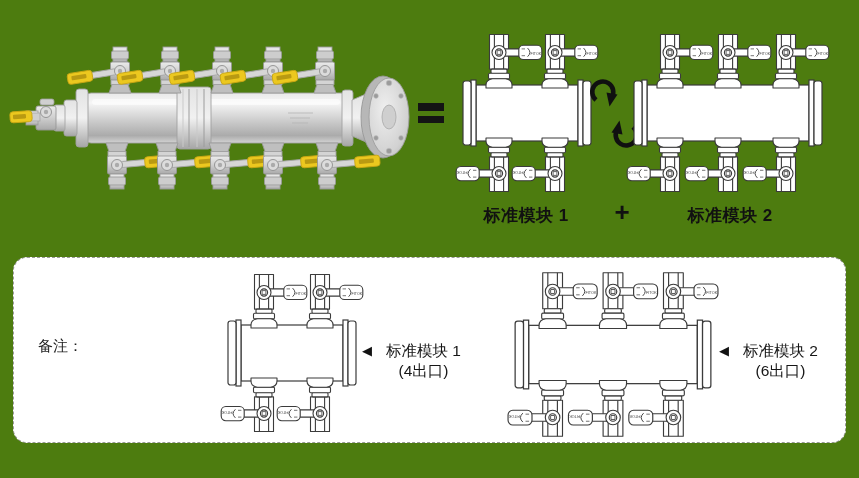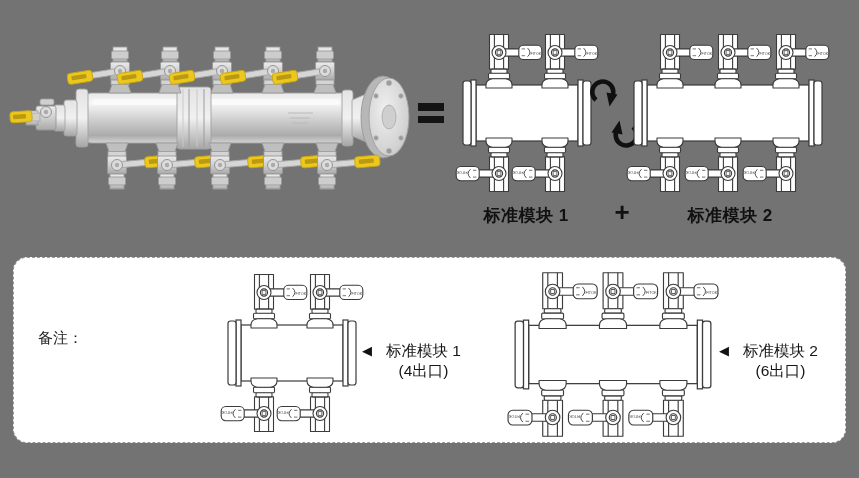--- a/index.html
+++ b/index.html
@@ -1,36 +1,36 @@
 <!DOCTYPE html>
 <html><head>
 <meta charset="utf-8">
 <style>
   html,body{margin:0;padding:0;background:#fff;}
   .canvas{
-    position:relative;width:859px;height:478px;background:#737373;overflow:hidden;
+    position:relative;width:859px;height:478px;background:#4d7c0f;overflow:hidden;
     font-family:"Liberation Sans","DejaVu Sans",sans-serif;color:#161616;
   }
   .abs{position:absolute;}
   svg{overflow:visible;display:block;}
 
   
   .eq{display:flex;flex-direction:column;gap:5px;}
   .eq .bar{width:26px;height:7.5px;background:#141414;}
 
   
   .mod-label{font-size:17px;font-weight:700;letter-spacing:.5px;text-align:center;color:#111;}
   .plus{font-size:26px;font-weight:700;color:#111;text-align:center;line-height:26px;}
 
   
   .note-box{
     left:13px;top:257px;width:833px;height:186px;
     border:1.6px dashed #9a9a9a;border-radius:14px;box-sizing:border-box;background:#fff;
   }
-  .note-text{left:38px;top:328px;font-size:15px;line-height:20px;color:#1c1c1c;}
+  .note-text{left:38px;top:336px;font-size:15px;line-height:20px;color:#1c1c1c;}
 
   .pointer-row{display:flex;align-items:flex-start;gap:14px;}
   .ptr{font-size:13px;line-height:20px;color:#111;}
   .ptr-lbl{font-size:15.5px;line-height:20px;text-align:center;color:#161616;}
 </style>
 </head>
 <body>
 
 <div class="canvas">
 

